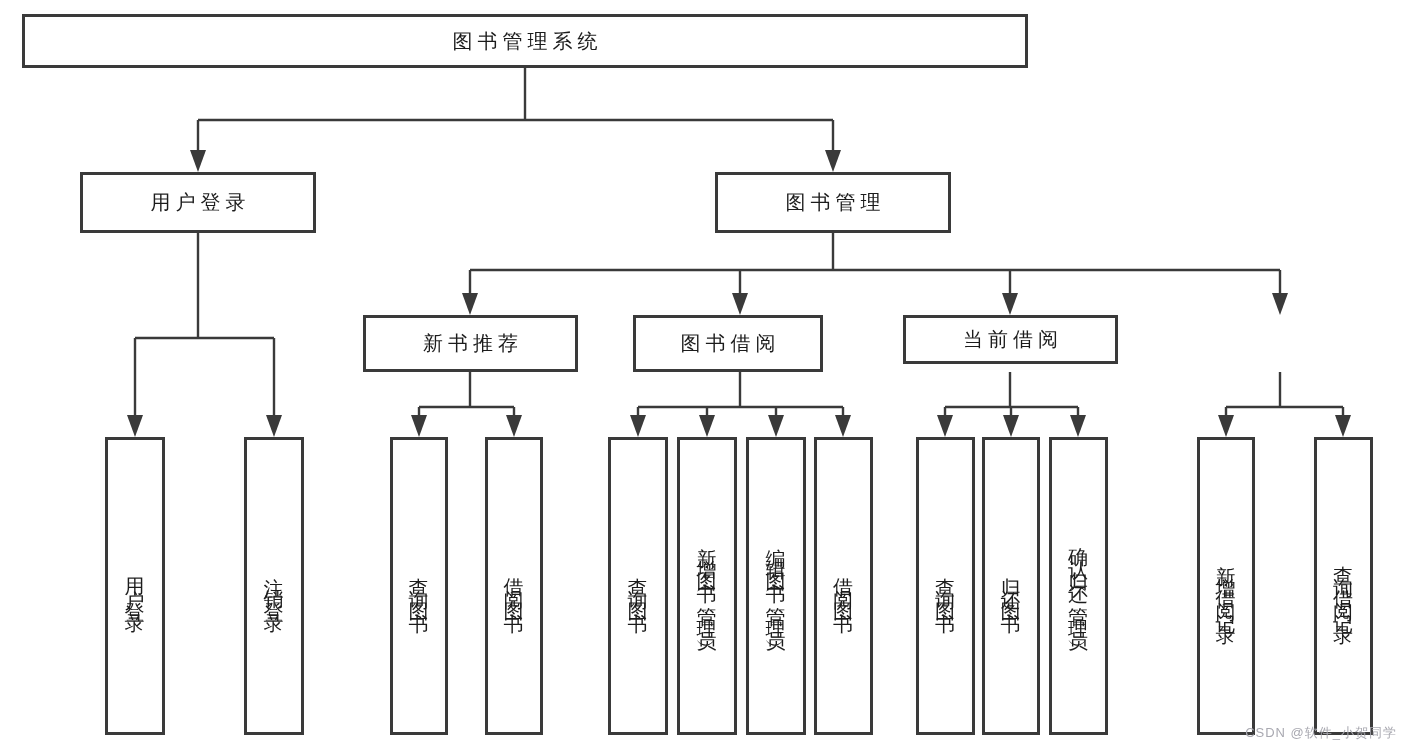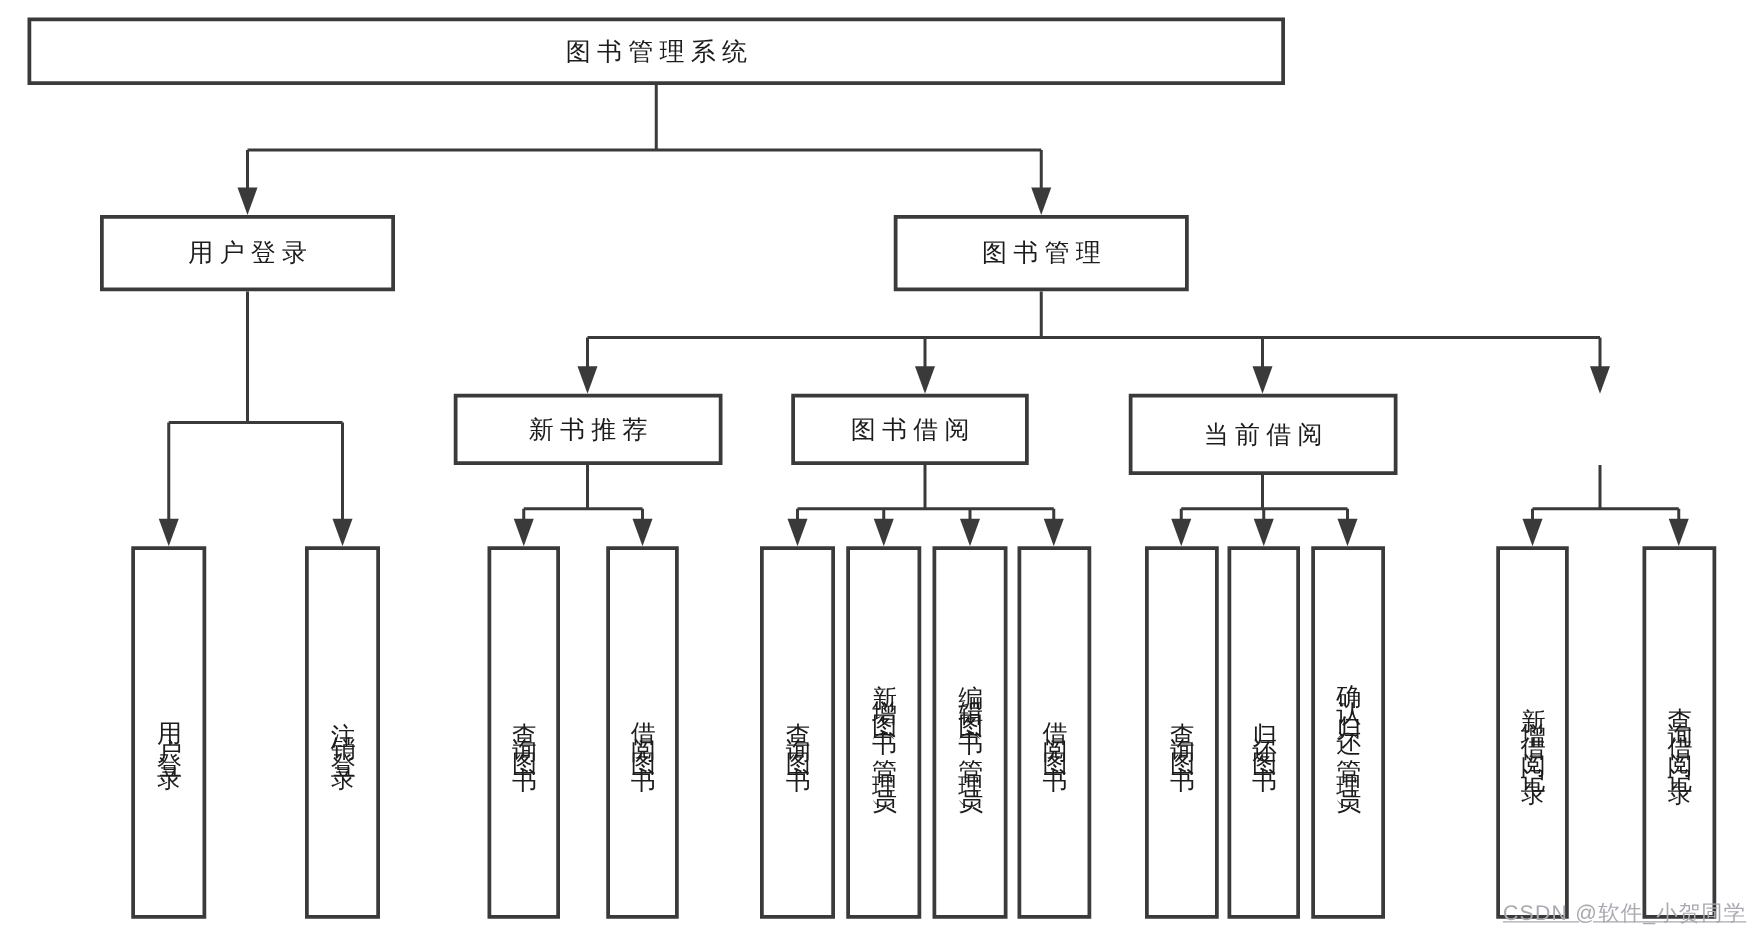--- a/index.html
+++ b/index.html
@@ -39,46 +39,45 @@
     line-height: 1;
     letter-spacing: 12px;
     white-space: nowrap;
   }
   
   #root         { left: 22px;   top: 14px;  width: 1006px; height: 54px; }
   #user-login   { left: 80px;   top: 172px; width: 236px;  height: 61px; }
   #book-mgmt    { left: 715px;  top: 172px; width: 236px;  height: 61px; }
   #new-book     { left: 363px;  top: 315px; width: 215px;  height: 57px; }
   #book-borrow  { left: 633px;  top: 315px; width: 190px;  height: 57px; }
-  #cur-borrow   { left: 903px;  top: 315px; width: 215px;  height: 65px; }
+  #cur-borrow   { left: 903px;  top: 315px; width: 215px;  height: 49px; }
   #borrow-rec   { left: 1173px; top: 315px; width: 215px;  height: 57px; }
   .leaf         { top: 437px; height: 298px; }
   #ul1 { left: 105px;  width: 60px; }
   #ul2 { left: 244px;  width: 60px; }
   #nb1 { left: 390px;  width: 58px; }
   #nb2 { left: 485px;  width: 58px; }
   #bb1 { left: 608px;  width: 60px; }
   #bb2 { left: 677px;  width: 60px; }
   #bb3 { left: 746px;  width: 60px; }
   #bb4 { left: 814px;  width: 59px; }
   #cb1 { left: 916px;  width: 59px; }
   #cb2 { left: 982px;  width: 58px; }
   #cb3 { left: 1049px; width: 59px; }
   #br1 { left: 1197px; width: 58px; }
   #br2 { left: 1314px; width: 59px; }
   .watermark {
     position: absolute;
     right: 8px;
     bottom: 5px;
-    font-size: 17px;
+    font-size: 13px;
     letter-spacing: 1px;
     color: #a9a9b1;
     white-space: nowrap;
     z-index: 5;
-    text-decoration: underline;
   }
 </style>
 </head>
 <body>
 
 <div class="canvas">
 
   <svg class="wires" viewBox="0 0 1405 747" aria-hidden="true">
     <g stroke="#3a3a3a" stroke-width="2.4" fill="none">
       <path d="M525 68 V120 M198 120 H833 M198 120 V158 M833 120 V158"></path>

